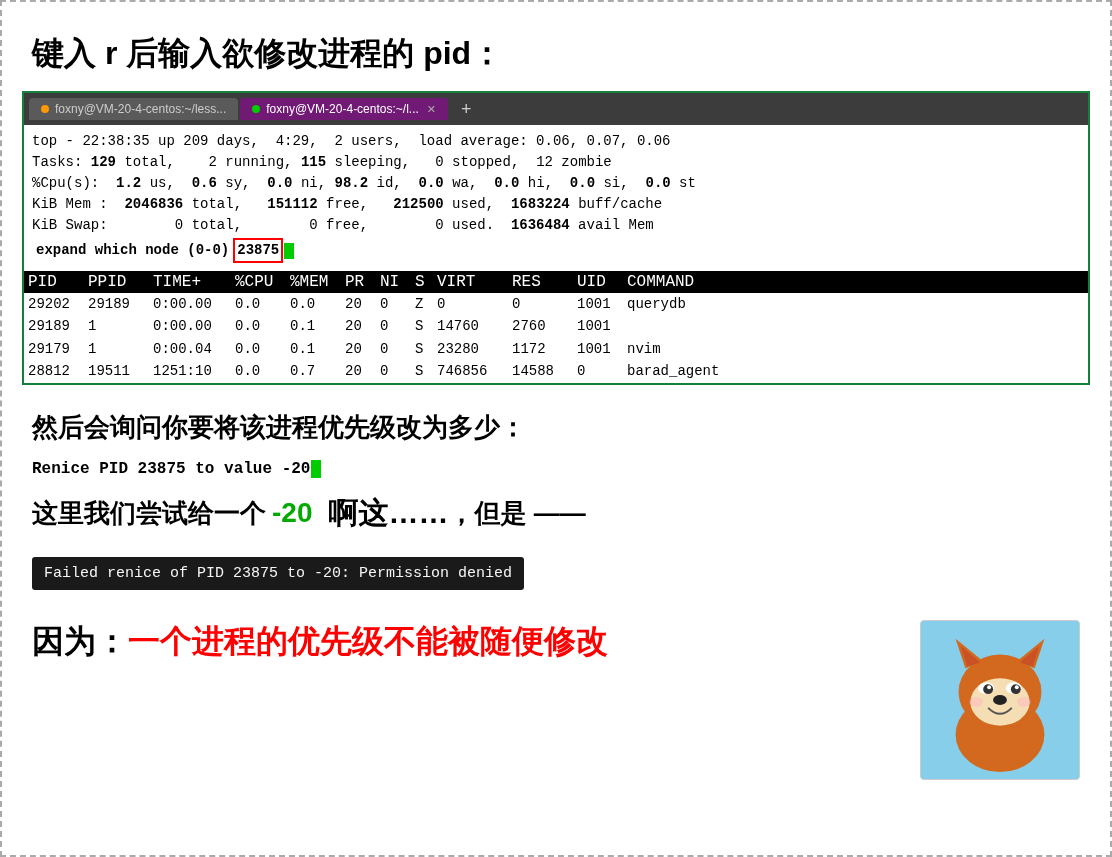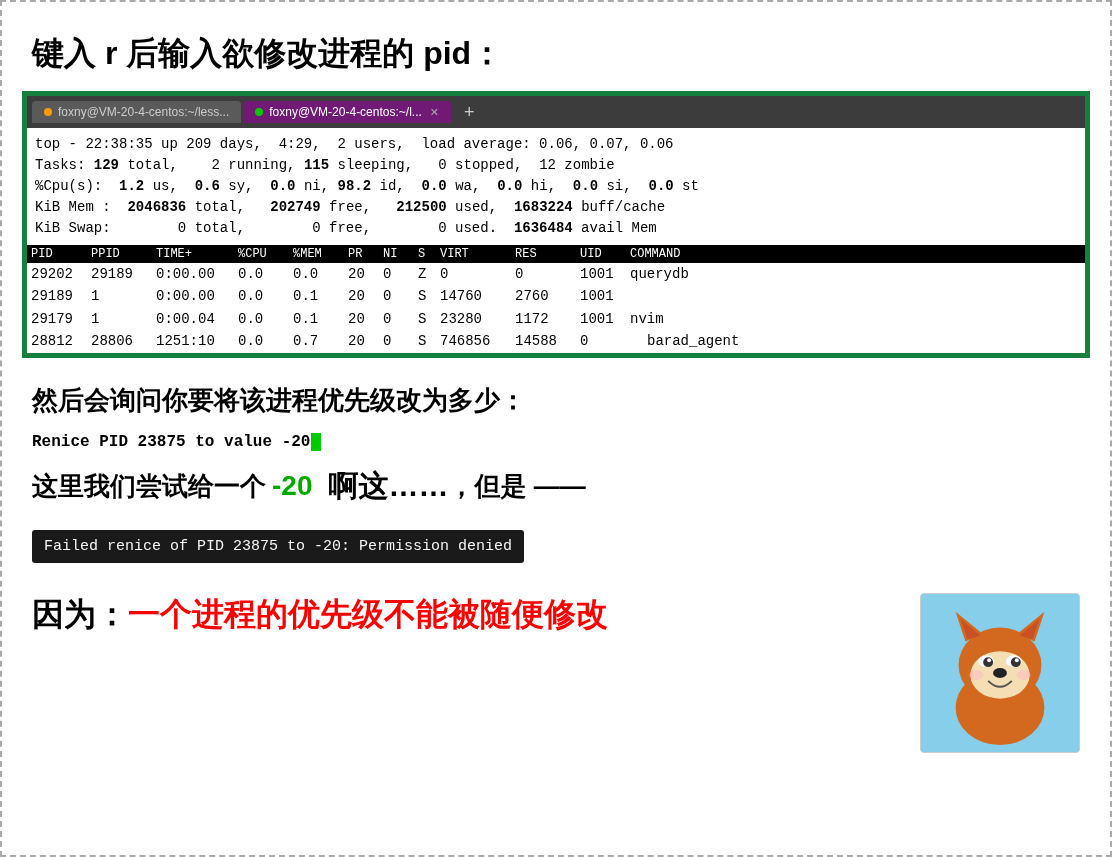--- a/index.html
+++ b/index.html
@@ -13,21 +13,21 @@
     }
     .page-title {
       font-size: 32px;
       font-weight: bold;
       margin: 20px 10px 15px 20px;
       color: #000;
       font-family: Arial, sans-serif;
     }
     .terminal-wrapper {
       margin: 0 10px 15px 10px;
-      border: 5px solid #15803d;
+      border: 2px solid #15803d;
     }
     .terminal-tabs {
       display: flex;
       align-items: center;
       background: #3c3c3c;
       height: 32px;
       padding: 0 5px;
     }
     .terminal-tab {
       display: flex;
@@ -75,21 +75,21 @@
     .terminal-line {
       white-space: pre;
       display: block;
     }
     .terminal-header-row {
       background: #000;
       color: #fff;
       display: flex;
       padding: 2px 4px;
       font-family: 'Courier New', Courier, monospace;
-      font-size: 12px;
+      font-size: 16px;
       gap: 0;
     }
     .process-rows {
       font-family: 'Courier New', Courier, monospace;
       font-size: 14px;
       background: #fff;
       padding: 0 4px;
     }
     .process-row {
       display: flex;
@@ -207,24 +207,30 @@
   </div>
 
   <div class="terminal-body">
 
     <span class="terminal-line">top - 22:38:35 up 209 days,  4:29,  2 users,  load average: 0.06, 0.07, 0.06</span>
 
     <span class="terminal-line">Tasks: <strong>129</strong> total,    2 running, <strong>115</strong> sleeping,   0 stopped,  12 zombie</span>
 
     <span class="terminal-line">%Cpu(s):  <strong>1.2</strong> us,  <strong>0.6</strong> sy,  <strong>0.0</strong> ni, <strong>98.2</strong> id,  <strong>0.0</strong> wa,  <strong>0.0</strong> hi,  <strong>0.0</strong> si,  <strong>0.0</strong> st</span>
 
-    <span class="terminal-line">KiB Mem :  <strong>2046836</strong> total,   <strong>202749</strong> free,   <strong>212500</strong> used,  <strong>1683224</strong> buff/cache</span>
+    <span class="terminal-line">KiB Mem :  <strong>2046836</strong> total,   <strong>151112</strong> free,   <strong>212500</strong> used,  <strong>1683224</strong> buff/cache</span>
 
     <span class="terminal-line">KiB Swap:        0 total,        0 free,        0 used.  <strong>1636484</strong> avail Mem</span>
 
+    <div class="expand-line">
+      <span>expand which node (0-0)</span>
+      <span style="margin-left:4px;"> </span>
+      <span style="border: 2px solid red; padding: 0 2px; font-family: 'Courier New', monospace; font-weight: bold; font-size: 14px;">23875</span>
+        <span class="cursor-block"></span>
+    </div>
   </div>
 
   <div class="terminal-header-row">
     <span style="width:60px;">  PID</span>
     <span style="width:65px;"> PPID</span>
     <span style="width:82px;">   TIME+</span>
     <span style="width:55px;"> %CPU</span>
     <span style="width:55px;"> %MEM</span>
     <span style="width:35px;"> PR</span>
     <span style="width:35px;"> NI</span>
@@ -272,31 +278,31 @@
       <span style="width:35px;">  20</span>
       <span style="width:35px;">   0</span>
       <span style="width:22px;">S</span>
       <span style="width:75px;">   23280</span>
       <span style="width:65px;">    1172</span>
       <span style="width:50px;"> 1001</span>
       <span style="flex:1;"> nvim</span>
     </div>
     <div class="process-row">
       <span style="width:60px;">28812</span>
-      <span style="width:65px;">28806</span>
+      <span style="width:65px;">19511</span>
       <span style="width:82px;"> 1251:10</span>
       <span style="width:55px;">  0.0</span>
       <span style="width:55px;">  0.7</span>
       <span style="width:35px;">  20</span>
       <span style="width:35px;">   0</span>
       <span style="width:22px;">S</span>
       <span style="width:75px;">  746856</span>
       <span style="width:65px;">   14588</span>
       <span style="width:50px;">    0</span>
-      <span style="flex:1;margin-left:17px;"> barad_agent</span>
+      <span style="flex:1;"> barad_agent</span>
     </div>
   </div>
 </div>
 
 
 <div class="section-title">然后会询问你要将该进程优先级改为多少：</div>
 
 
 <div class="renice-line">
   <span>Renice PID 23875 to value -20</span>

